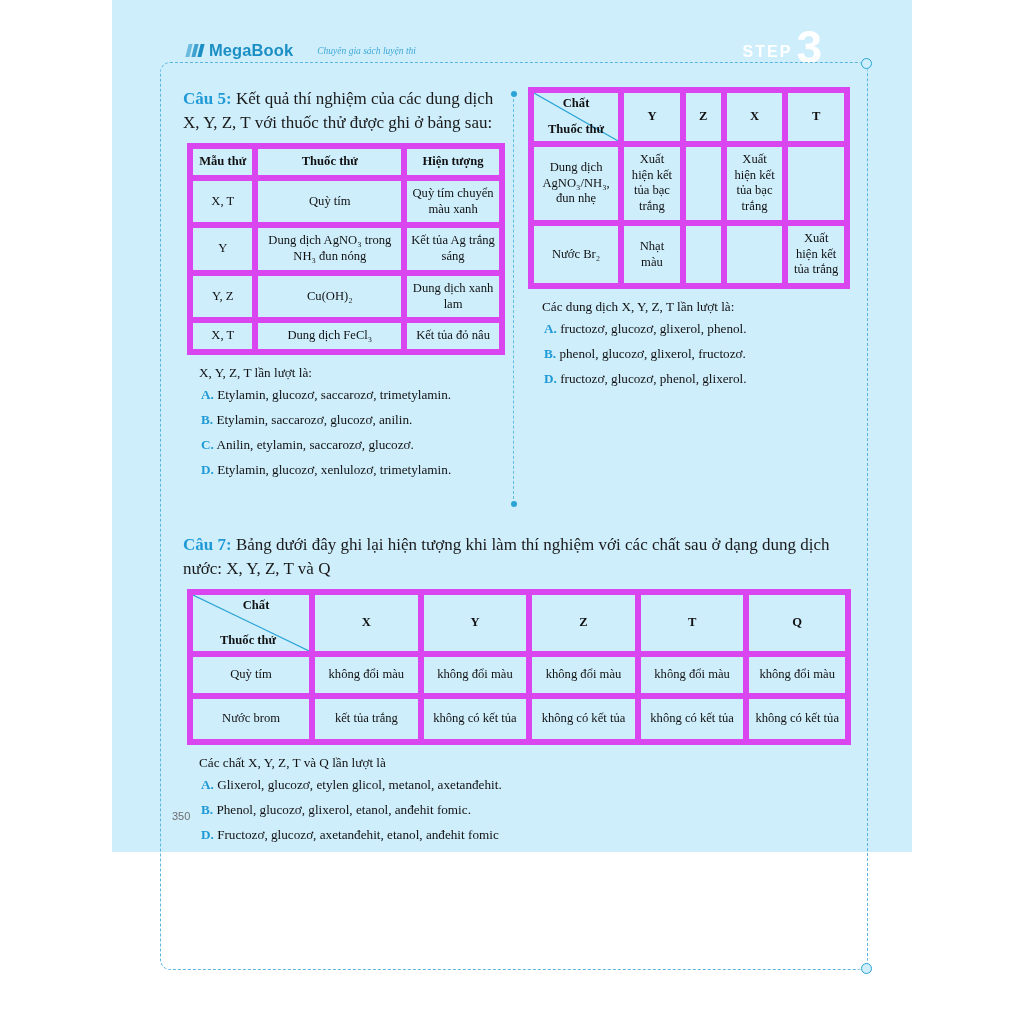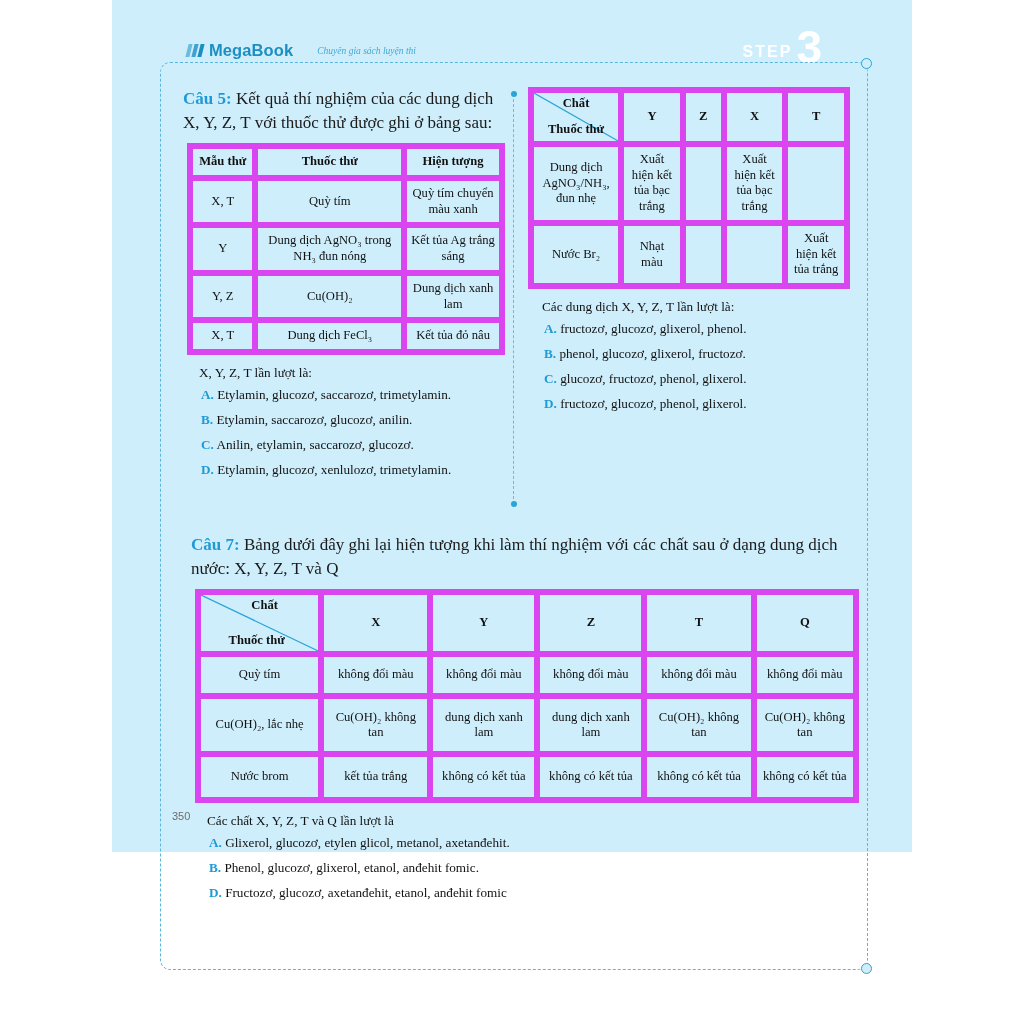--- a/index.html
+++ b/index.html
@@ -64,21 +64,21 @@
   .after{font-size:13.2px;margin:10px 0 6px 16px;color:#111;font-family:Liberation Serif, serif;}
   .opt{font-size:13.2px;margin:0 0 9px 18px;color:#111;}
   .opt b{color:#1f9ad6;}
 
   
   .slashcell{position:relative;padding:0 !important;}
   .slashcell .top{position:absolute;top:3px;left:0;right:0;text-align:center;font-weight:bold;font-size:12.6px;}
   .slashcell .bot{position:absolute;bottom:3px;left:0;right:0;text-align:center;font-weight:bold;font-size:12.6px;}
   .slashcell svg{position:absolute;inset:0;width:100%;height:100%;}
 
-  .q7{position:absolute;left:30px;top:470px;width:668px;}
+  .q7{position:absolute;left:22px;top:470px;width:668px;}
   .pagenum{position:absolute;left:60px;bottom:30px;font-family:"Liberation Sans", sans-serif;font-size:11px;color:#6d6d6d;}
 </style>
 </head>
 <body>
 
 <div class="page">
 
   <div class="brand">
     <span class="bars">
         <i></i>
@@ -177,21 +177,20 @@
             <td></td>
             <td>Xuất hiện kết tủa trắng</td>
           </tr>
         </tbody>
           </table>
 
         <p class="after">Các dung dịch X, Y, Z, T lần lượt là:</p>
 
         <p class="opt"><b>A.</b> <span>fructozơ, glucozơ, glixerol, phenol.</span></p>
         <p class="opt"><b>B.</b> <span>phenol, glucozơ, glixerol, fructozơ.</span></p>
-        <p class="opt"><b>C.</b> <span>glucozơ, fructozơ, phenol, glixerol.</span></p>
         <p class="opt"><b>D.</b> <span>fructozơ, glucozơ, phenol, glixerol.</span></p>
       </div>
 
       <div class="q7">
         <p class="qtext">
           <span class="qlabel">Câu 7:</span>
           <span>Bảng dưới đây ghi lại hiện tượng khi làm thí nghiệm với các chất sau ở dạng dung dịch nước: X, Y, Z, T và Q</span>
         </p>
 
         <table class="tbl" style="margin-left:4px;">
@@ -214,28 +213,20 @@
           <tr style="height:42px;">
             <td>Quỳ tím</td>
             <td>không đổi màu</td>
             <td>không đổi màu</td>
             <td>không đổi màu</td>
             <td>không đổi màu</td>
             <td>không đổi màu</td>
           </tr>
 
 
-          <tr style="height:58px;">
-            <td>Cu(OH)₂, lắc nhẹ</td>
-            <td>Cu(OH)₂ không tan</td>
-            <td>dung dịch xanh lam</td>
-            <td>dung dịch xanh lam</td>
-            <td>Cu(OH)₂ không tan</td>
-            <td>Cu(OH)₂ không tan</td>
-          </tr>
 
           <tr style="height:46px;">
             <td>Nước brom</td>
             <td>kết tủa trắng</td>
             <td>không có kết tủa</td>
             <td>không có kết tủa</td>
             <td>không có kết tủa</td>
             <td>không có kết tủa</td>
           </tr>
         </tbody>

